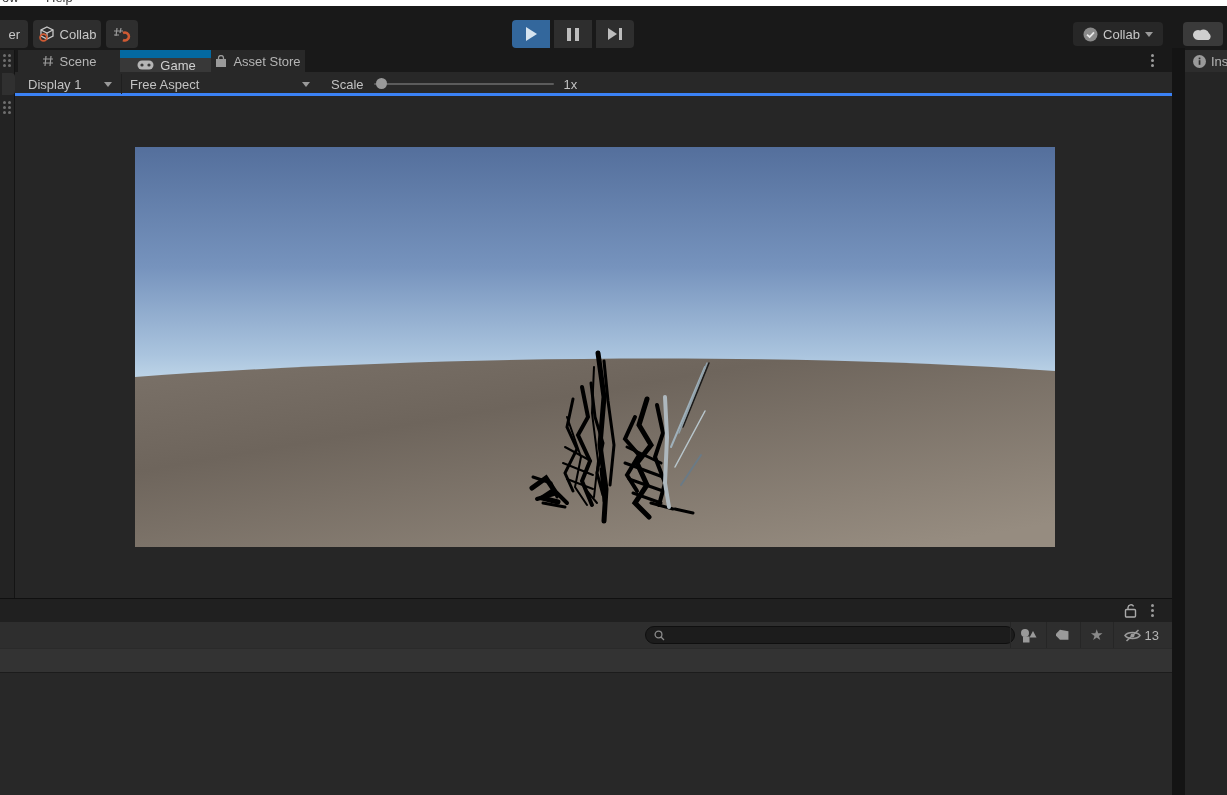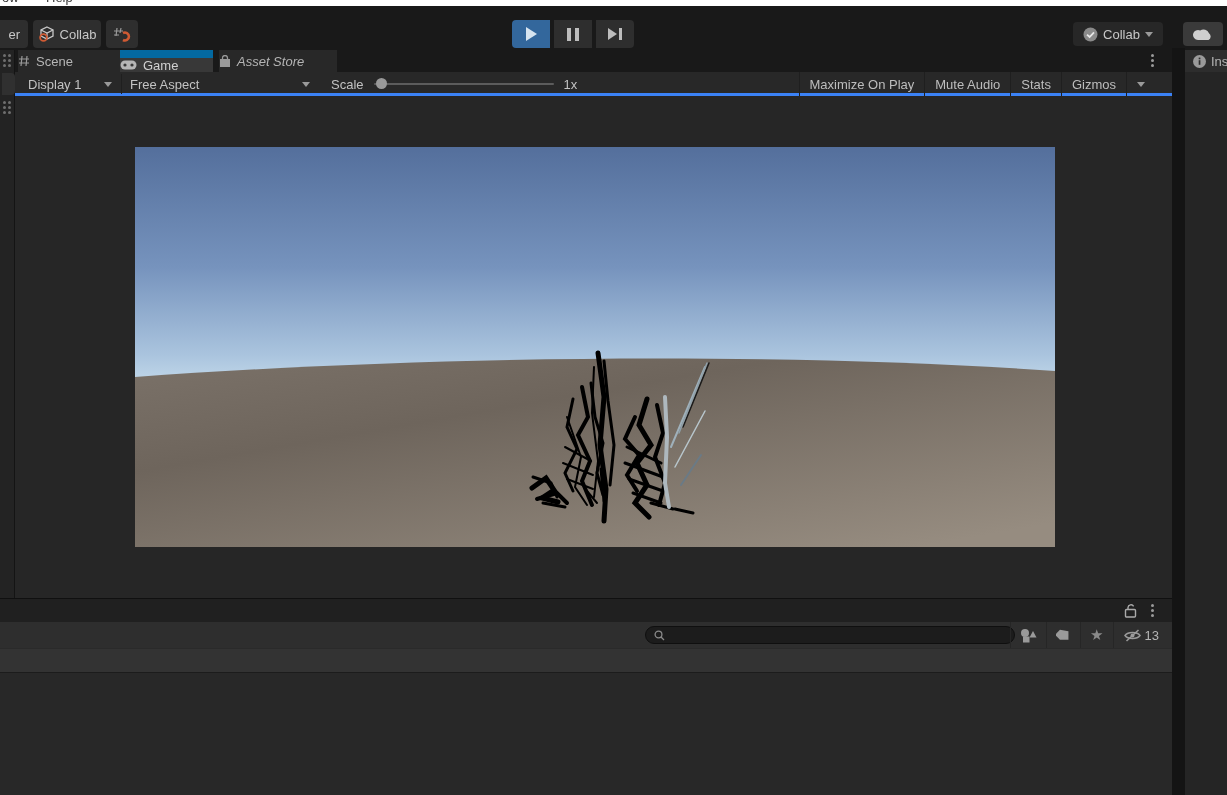--- a/index.html
+++ b/index.html
@@ -33,24 +33,24 @@
   .stepwrap { display:flex; align-items:center; gap:2px; }
   .stepwrap .tri2 { width:0; height:0; border-left:9px solid #bdbdbd; border-top:6px solid transparent; border-bottom:6px solid transparent; }
   .stepwrap i { width:3px; height:12px; background:#bdbdbd; }
   .btn-collab { left:1073px; top:16px; height:24px; width:90px; background:#272727; gap:5px; padding:0 20px; }
   .btn-cloud { left:1183px; top:16px; height:24px; width:40px; background:#3a3a3a; }
   .caret { width:0; height:0; border-top:5px solid #9a9a9a; border-left:4px solid transparent; border-right:4px solid transparent; display:inline-block; }
 
   
   .tabbar { left:15px; top:50px; width:1157px; height:22px; background:#191919; }
   .tab { position:absolute; top:0; height:22px; display:flex; align-items:center; gap:6px;
-         color:#b5b5b5; background:#282828; }
+         justify-content:center; color:#b5b5b5; background:#282828; }
   .tab-scene { left:3px;  width:102px; }
   .tab-game  { left:105px; width:93px; background:#383838; border-top:8px solid #0369a1; color:#d0d0d0; }
-  .tab-asset { left:204px; width:118px;font-style:italic; }
+  .tab-asset { left:196px; width:94px; }
   .tab-more { position:absolute; right:18px; top:4px; }
   .dots-v { display:flex; flex-direction:column; gap:2px; }
   .dots-v i { width:3px; height:3px; border-radius:50%; background:#9a9a9a; }
 
   
   .left-strip { left:0; top:50px; width:15px; height:548px; background:#232323; border-right:1px solid #141414; }
   .grip { position:absolute; left:3px; display:grid; grid-template-columns:3px 3px; gap:2px; }
   .grip i { width:3px; height:3px; border-radius:50%; background:#6e6e6e; }
   .strip-btn { position:absolute; left:2px; top:23px; width:13px; height:22px; background:#303030; border-radius:0 4px 4px 0; }
 
@@ -226,37 +226,20 @@
     <div class="gt-item dd" style="left:107px; width:196px">
       <span>Free Aspect</span>
       <span class="caret"></span>
     </div>
     <div class="gt-item" style="left:316px; gap:10px">
       <span>Scale</span>
       <span class="scale-track">
         <span class="scale-thumb"></span>
       </span>
       <span>1x</span>
-    </div>
-    <div class="gt-right">
-      <div class="gt-flat">
-          <span>Maximize On Play</span>
-        </div>
-      <div class="gt-flat">
-          <span>Mute Audio</span>
-        </div>
-      <div class="gt-flat">
-          <span>Stats</span>
-        </div>
-      <div class="gt-flat">
-          <span>Gizmos</span>
-        </div>
-      <div class="gt-flat">
-          <span class="caret"></span>
-        </div>
     </div>
   </div>
 
   <div class="abs viewport">
     <div class="gameframe">
       <svg width="920" height="400" viewBox="0 0 920 400">
         <defs>
           <linearGradient id="sky" x1="0" y1="0" x2="0" y2="1">
             <stop offset="0" stop-color="#546f9c"></stop>
             <stop offset="0.30" stop-color="#7693bd"></stop>

